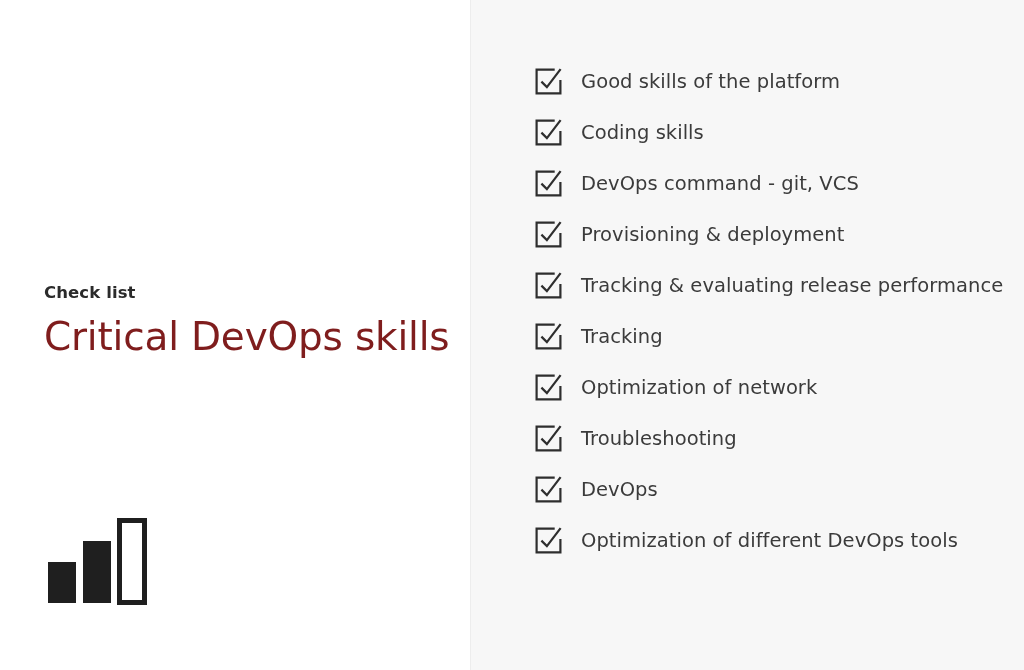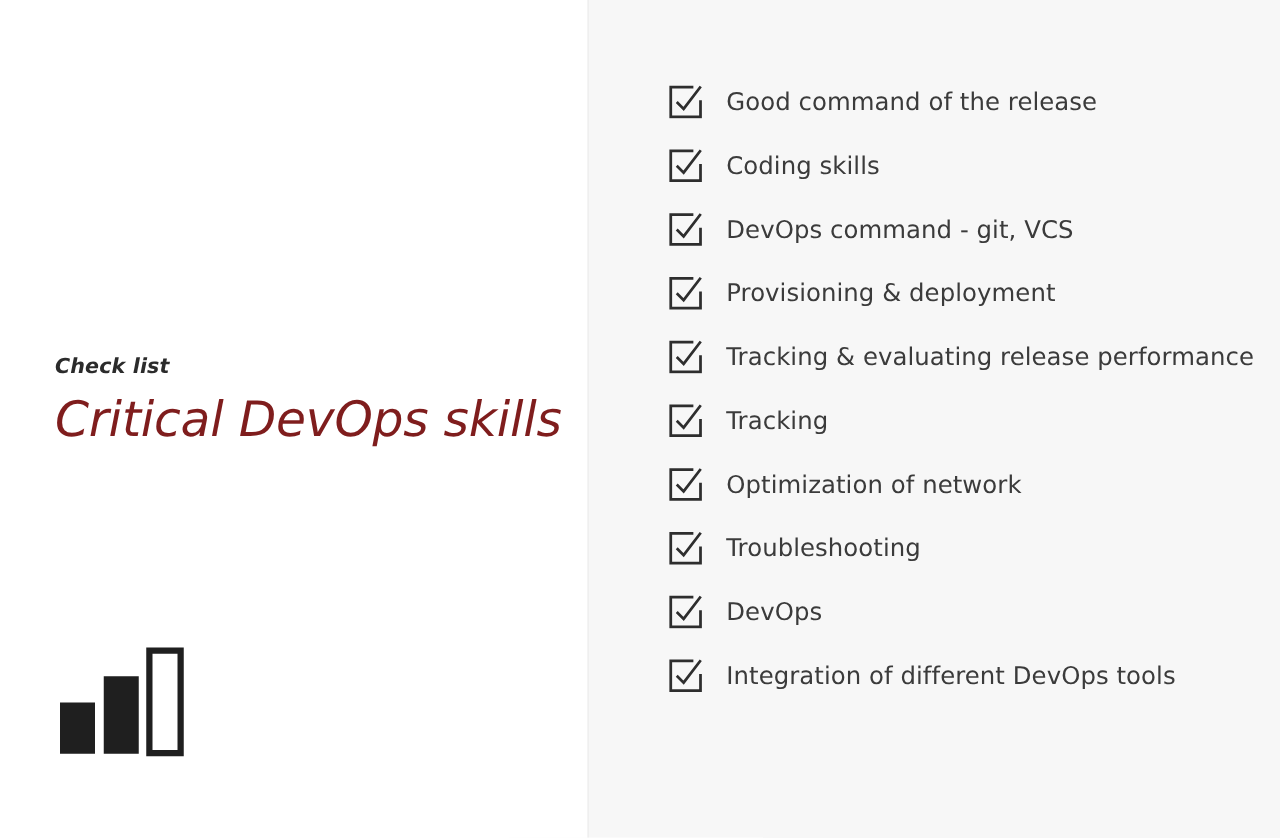--- a/index.html
+++ b/index.html
@@ -29,21 +29,20 @@
     height: 670px;
     background: #ffffff;
     flex: 0 0 470px;
   }
 
   .title-block {
     position: absolute;
     left: 44px;
     top: 283px;
     width: 400px;
-    font-style: italic;
   }
 
   .eyebrow {
     font-size: 16.5px;
     font-weight: 700;
     color: #2b2b2b;
     letter-spacing: 0.1px;
     line-height: 1.2;
     margin: 0 0 12px 0;
   }
@@ -155,21 +154,21 @@
 
   <div class="right-panel">
     <ul class="checklist">
         <li class="check-row">
           <span class="check-box-icon">
             <svg viewBox="0 0 27 27" xmlns="http://www.w3.org/2000/svg" aria-hidden="true">
               <path d="M18.6 1.6 H1.6 V25.4 H25.4 V13.2" fill="none" stroke="#2e2e2e" stroke-width="2.2" stroke-linecap="square" stroke-linejoin="miter"></path>
               <path d="M6.4 13.6 L11.9 19.1 L25.6 1.2" fill="none" stroke="#2e2e2e" stroke-width="2.2" stroke-linecap="butt" stroke-linejoin="miter"></path>
             </svg>
           </span>
-          <span class="check-label">Good command of the release</span>
+          <span class="check-label">Good skills of the platform</span>
         </li>
         <li class="check-row">
           <span class="check-box-icon">
             <svg viewBox="0 0 27 27" xmlns="http://www.w3.org/2000/svg" aria-hidden="true">
               <path d="M18.6 1.6 H1.6 V25.4 H25.4 V13.2" fill="none" stroke="#2e2e2e" stroke-width="2.2" stroke-linecap="square" stroke-linejoin="miter"></path>
               <path d="M6.4 13.6 L11.9 19.1 L25.6 1.2" fill="none" stroke="#2e2e2e" stroke-width="2.2" stroke-linecap="butt" stroke-linejoin="miter"></path>
             </svg>
           </span>
           <span class="check-label">Coding skills</span>
         </li>
@@ -236,18 +235,18 @@
           </span>
           <span class="check-label">DevOps</span>
         </li>
         <li class="check-row">
           <span class="check-box-icon">
             <svg viewBox="0 0 27 27" xmlns="http://www.w3.org/2000/svg" aria-hidden="true">
               <path d="M18.6 1.6 H1.6 V25.4 H25.4 V13.2" fill="none" stroke="#2e2e2e" stroke-width="2.2" stroke-linecap="square" stroke-linejoin="miter"></path>
               <path d="M6.4 13.6 L11.9 19.1 L25.6 1.2" fill="none" stroke="#2e2e2e" stroke-width="2.2" stroke-linecap="butt" stroke-linejoin="miter"></path>
             </svg>
           </span>
-          <span class="check-label">Integration of different DevOps tools</span>
+          <span class="check-label">Optimization of different DevOps tools</span>
         </li>
       </ul>
   </div>
 
 </div>
 
 </body></html>

